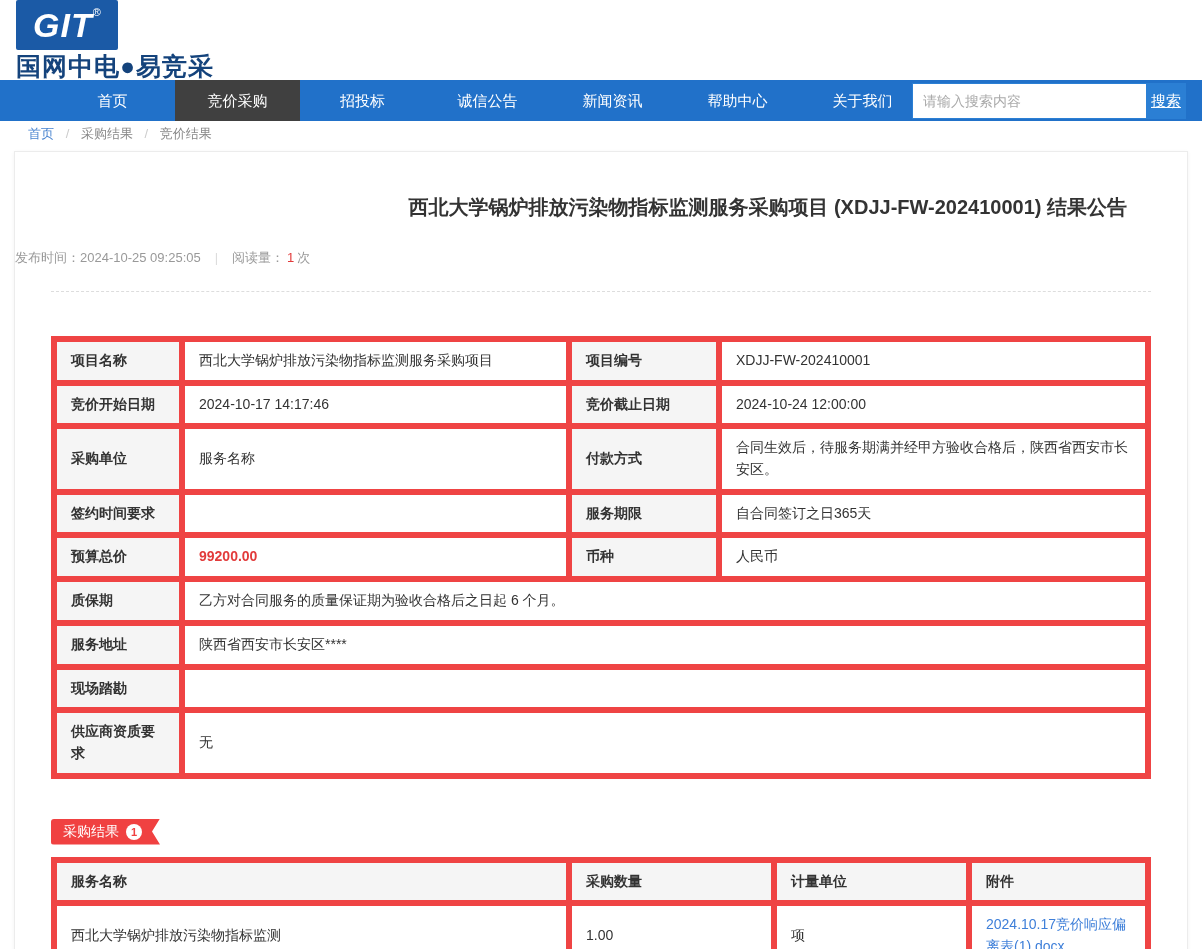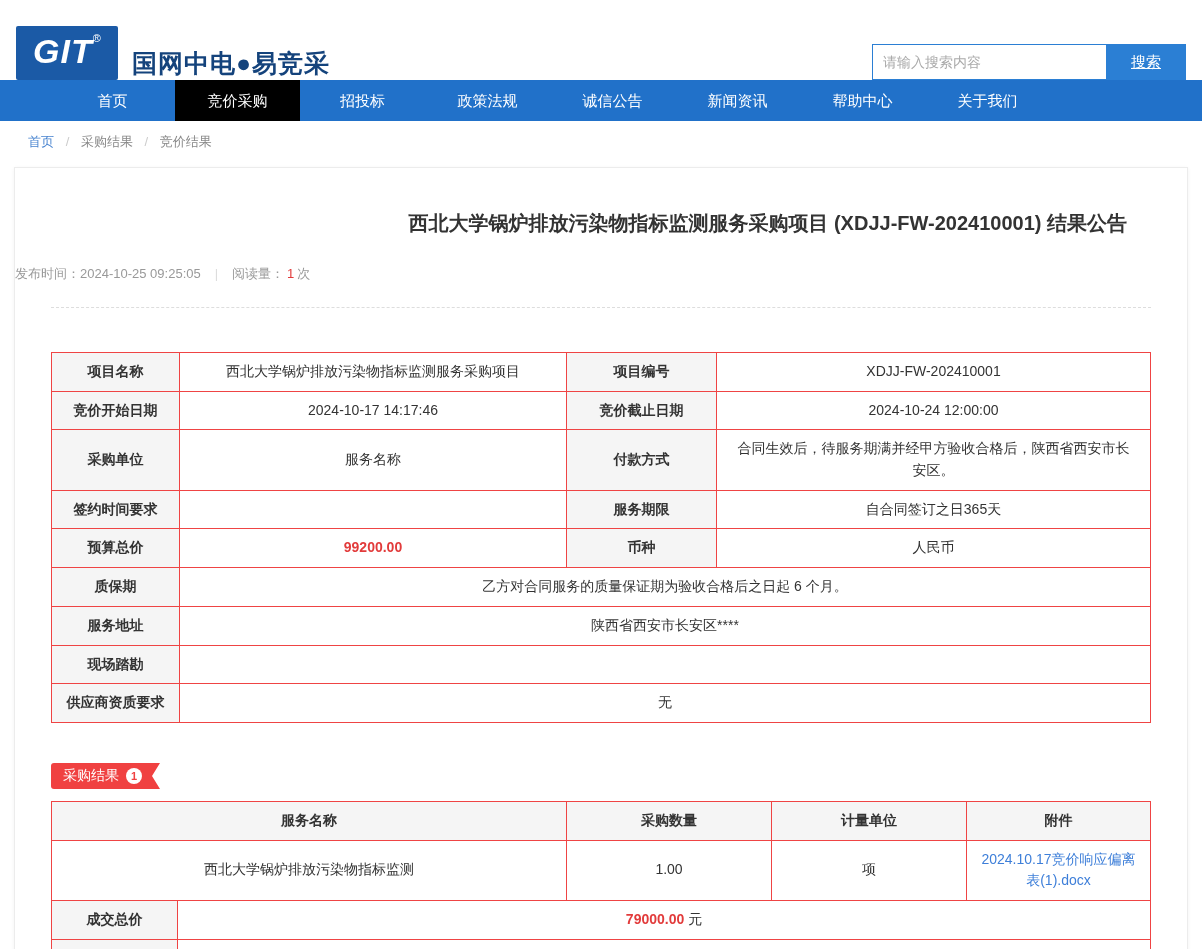--- a/index.html
+++ b/index.html
@@ -7,57 +7,57 @@
   body {
     width: 1202px;
     font-family: "Liberation Sans", "DejaVu Sans", sans-serif;
     color: #333;
   }
 
   
   .top-header {
     height: 80px;
     display: flex;
-    align-items: flex-end;
+    align-items: flex-start;
     padding: 0 16px;
     background: #fff;
+    flex-direction: column;
   }
   .logo-box {
     width: 102px; height: 54px;
     background: #1b5aa6;
     color: #fff;
     display: flex; align-items: flex-start; justify-content: center;
     border-radius: 2px;
     position: relative;
   }
   .logo-git {
     font-size: 34px; font-weight: bold; font-style: italic;
     letter-spacing: 1px; line-height: 50px;
   }
   .logo-reg { font-size: 11px; line-height: 16px; margin-top: 4px; }
   .site-title {
-    margin-left: 14px;
     font-size: 25px;
     font-weight: bold;
     color: #14437c;
     letter-spacing: 1px;
   }
   .search-area { margin-left: auto; display: flex; align-items: center; }
   .search-input {
     width: 234px; height: 36px;
     border: 1px solid #2b7fd4;
     border-right: none;
     padding: 0 10px;
     font-size: 14px;
     color: #333;
     outline: none;
   }
   .search-input::placeholder { color: #aaa; }
   .search-btn {
-    width: 80px; height: 36px;
+    width: 40px; height: 36px;
     background: #2b7fd4;
     color: #fff;
     border: none;
     font-size: 15px;
     cursor: pointer;
     text-decoration: underline;
   }
 
   
   .nav-bar {
@@ -67,25 +67,25 @@
     padding-left: 50px;
   }
   .nav-item {
     width: 125px;
     text-align: center;
     line-height: 41px;
     color: #fff;
     font-size: 15px;
     cursor: pointer;
   }
-  .nav-item.active { background: #000000; }
+  .nav-item.active { background: #404040; }
 
   
   .breadcrumb {
-    padding: 12px 28px;
+    padding: 4px 28px;
     font-size: 13px;
     color: #999;
   }
   .crumb-link { color: #4a85d0; cursor: pointer; }
   .crumb-sep { margin: 0 8px; color: #ccc; }
   .crumb-current { color: #888; }
 
   
   .main-card {
     margin: 4px 14px 20px 14px;
@@ -116,25 +116,25 @@
 
   
   table.info-table {
     width: calc(100% - 72px);
     margin: 44px 36px 0 36px;
     border-collapse: collapse;
     table-layout: fixed;
     font-size: 14px;
   }
   table.info-table td, table.info-table th {
-    border: 1px solid #ef4444;
+    border: 6px solid #ef4444;
     padding: 8px 14px;
     height: 38px;
     vertical-align: middle;
-    text-align: center;
+    text-align: left;
     word-break: break-all;
     line-height: 1.55;
   }
   td.label-cell, th.head-cell {
     background: #f5f5f5;
     font-weight: bold;
     color: #333;
   }
   .red-text { color: #e23b3b; font-weight: bold; }
   .link-blue { color: #3e7fd9; cursor: pointer; }
@@ -180,21 +180,20 @@
   <div class="search-area">
     <input class="search-input" type="text" placeholder="请输入搜索内容" style="">
     <button class="search-btn">搜索</button>
   </div>
 </div>
 
 <div class="nav-bar">
   <div class="nav-item">首页</div>
   <div class="nav-item active">竞价采购</div>
   <div class="nav-item">招投标</div>
-  <div class="nav-item">政策法规</div>
   <div class="nav-item">诚信公告</div>
   <div class="nav-item">新闻资讯</div>
   <div class="nav-item">帮助中心</div>
   <div class="nav-item">关于我们</div>
 </div>
 
 <div class="breadcrumb">
   <span class="crumb-link">首页</span>
   <span class="crumb-sep">/</span>
   <span class="crumb-current">采购结果</span>

